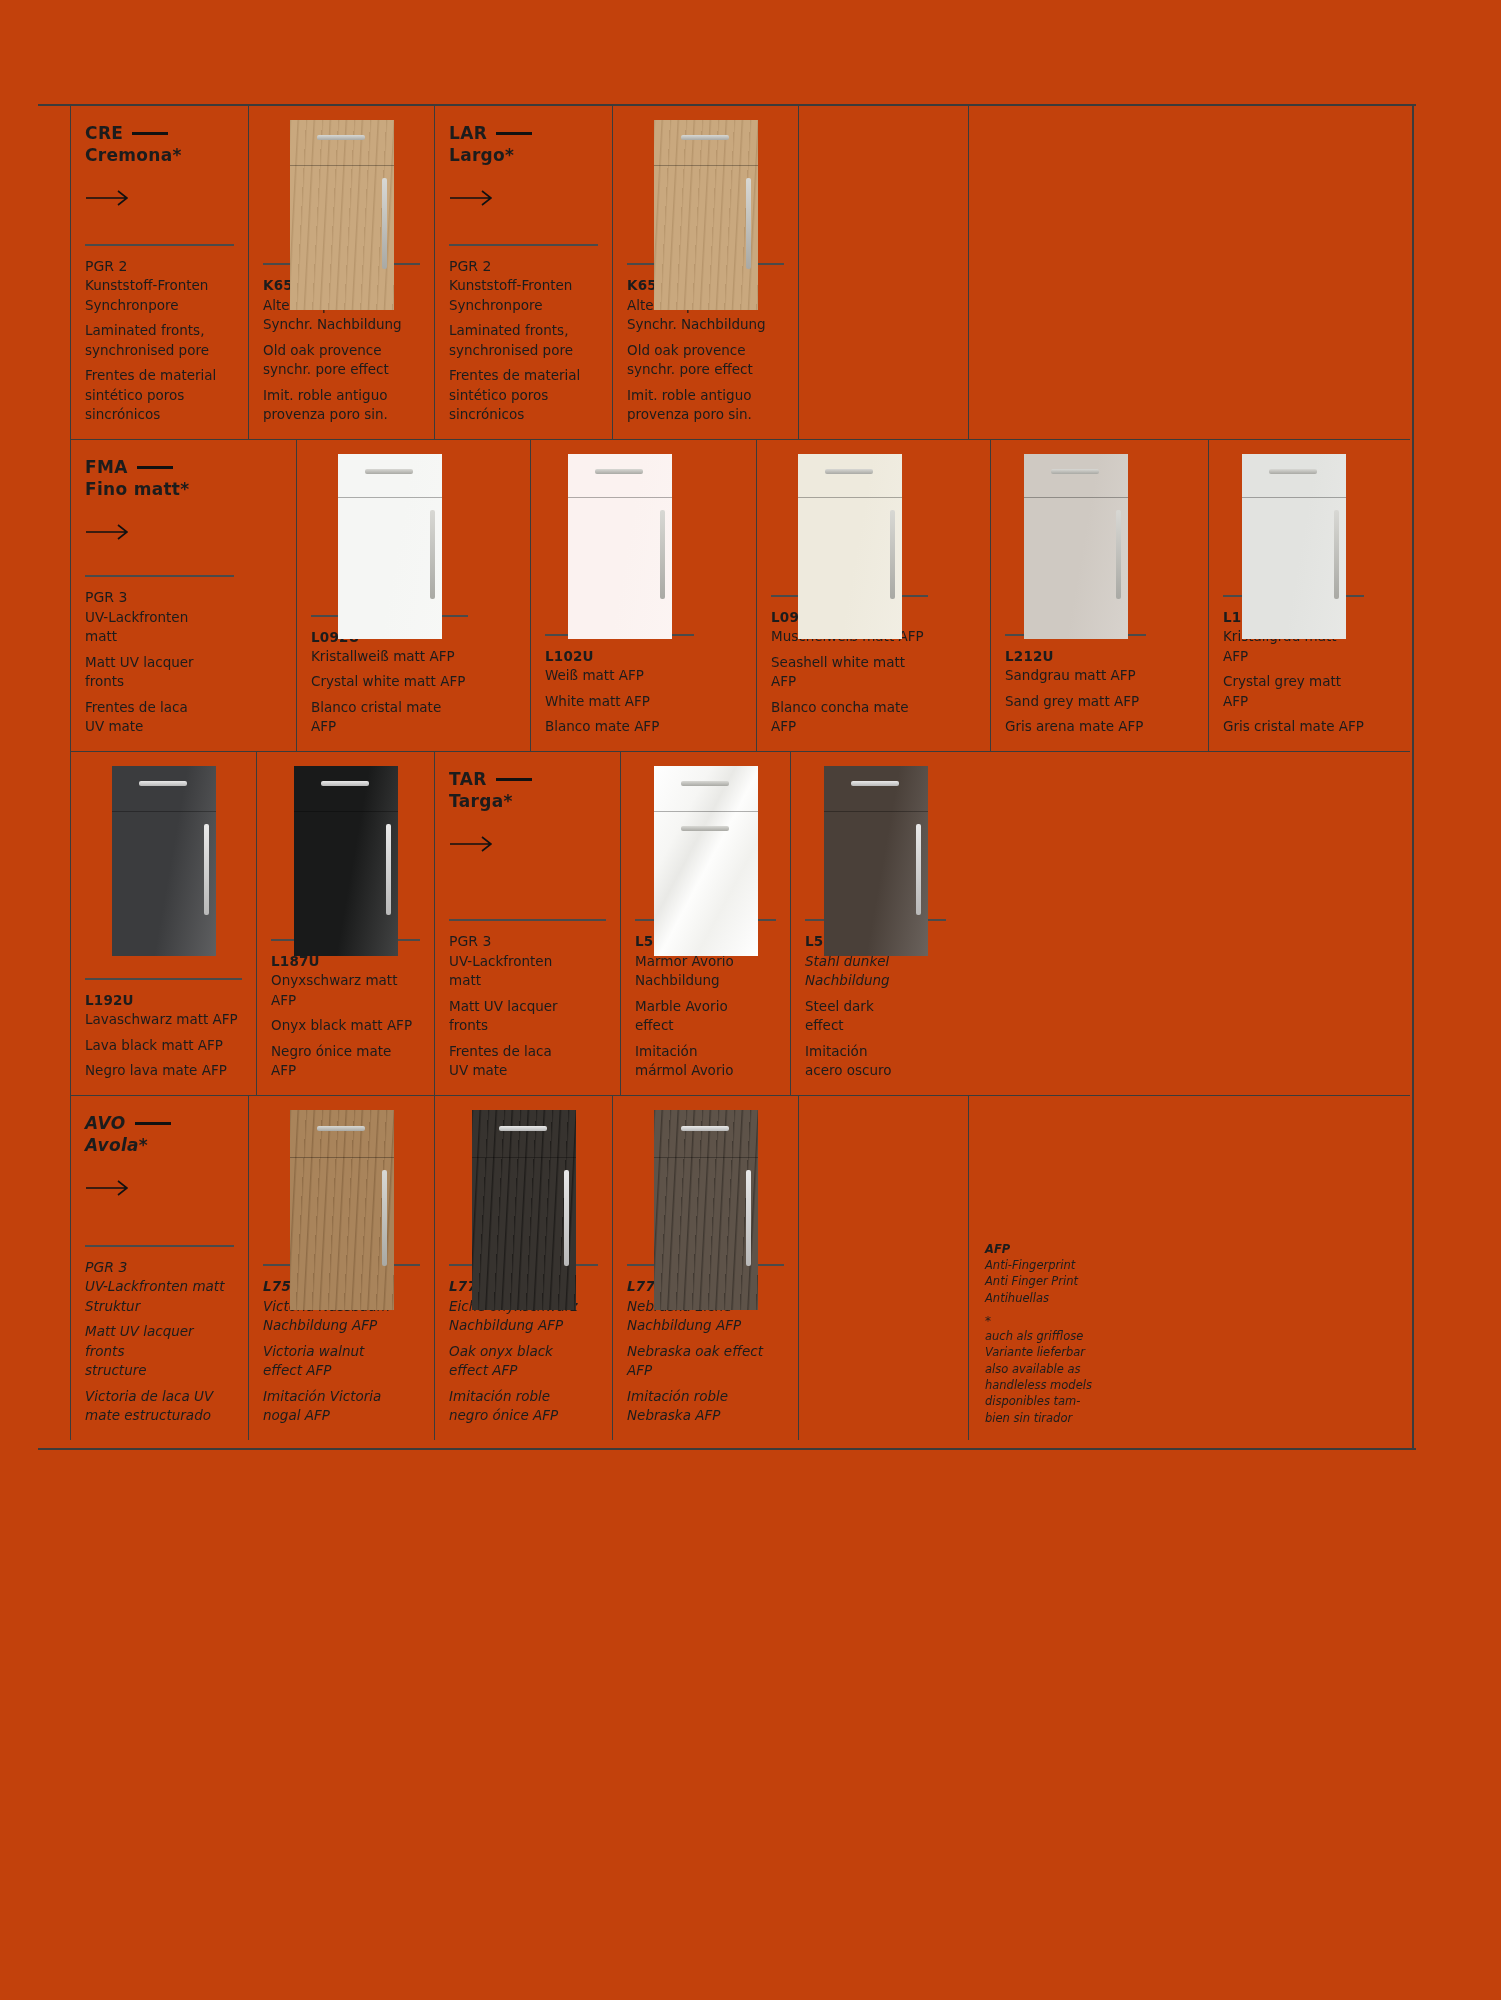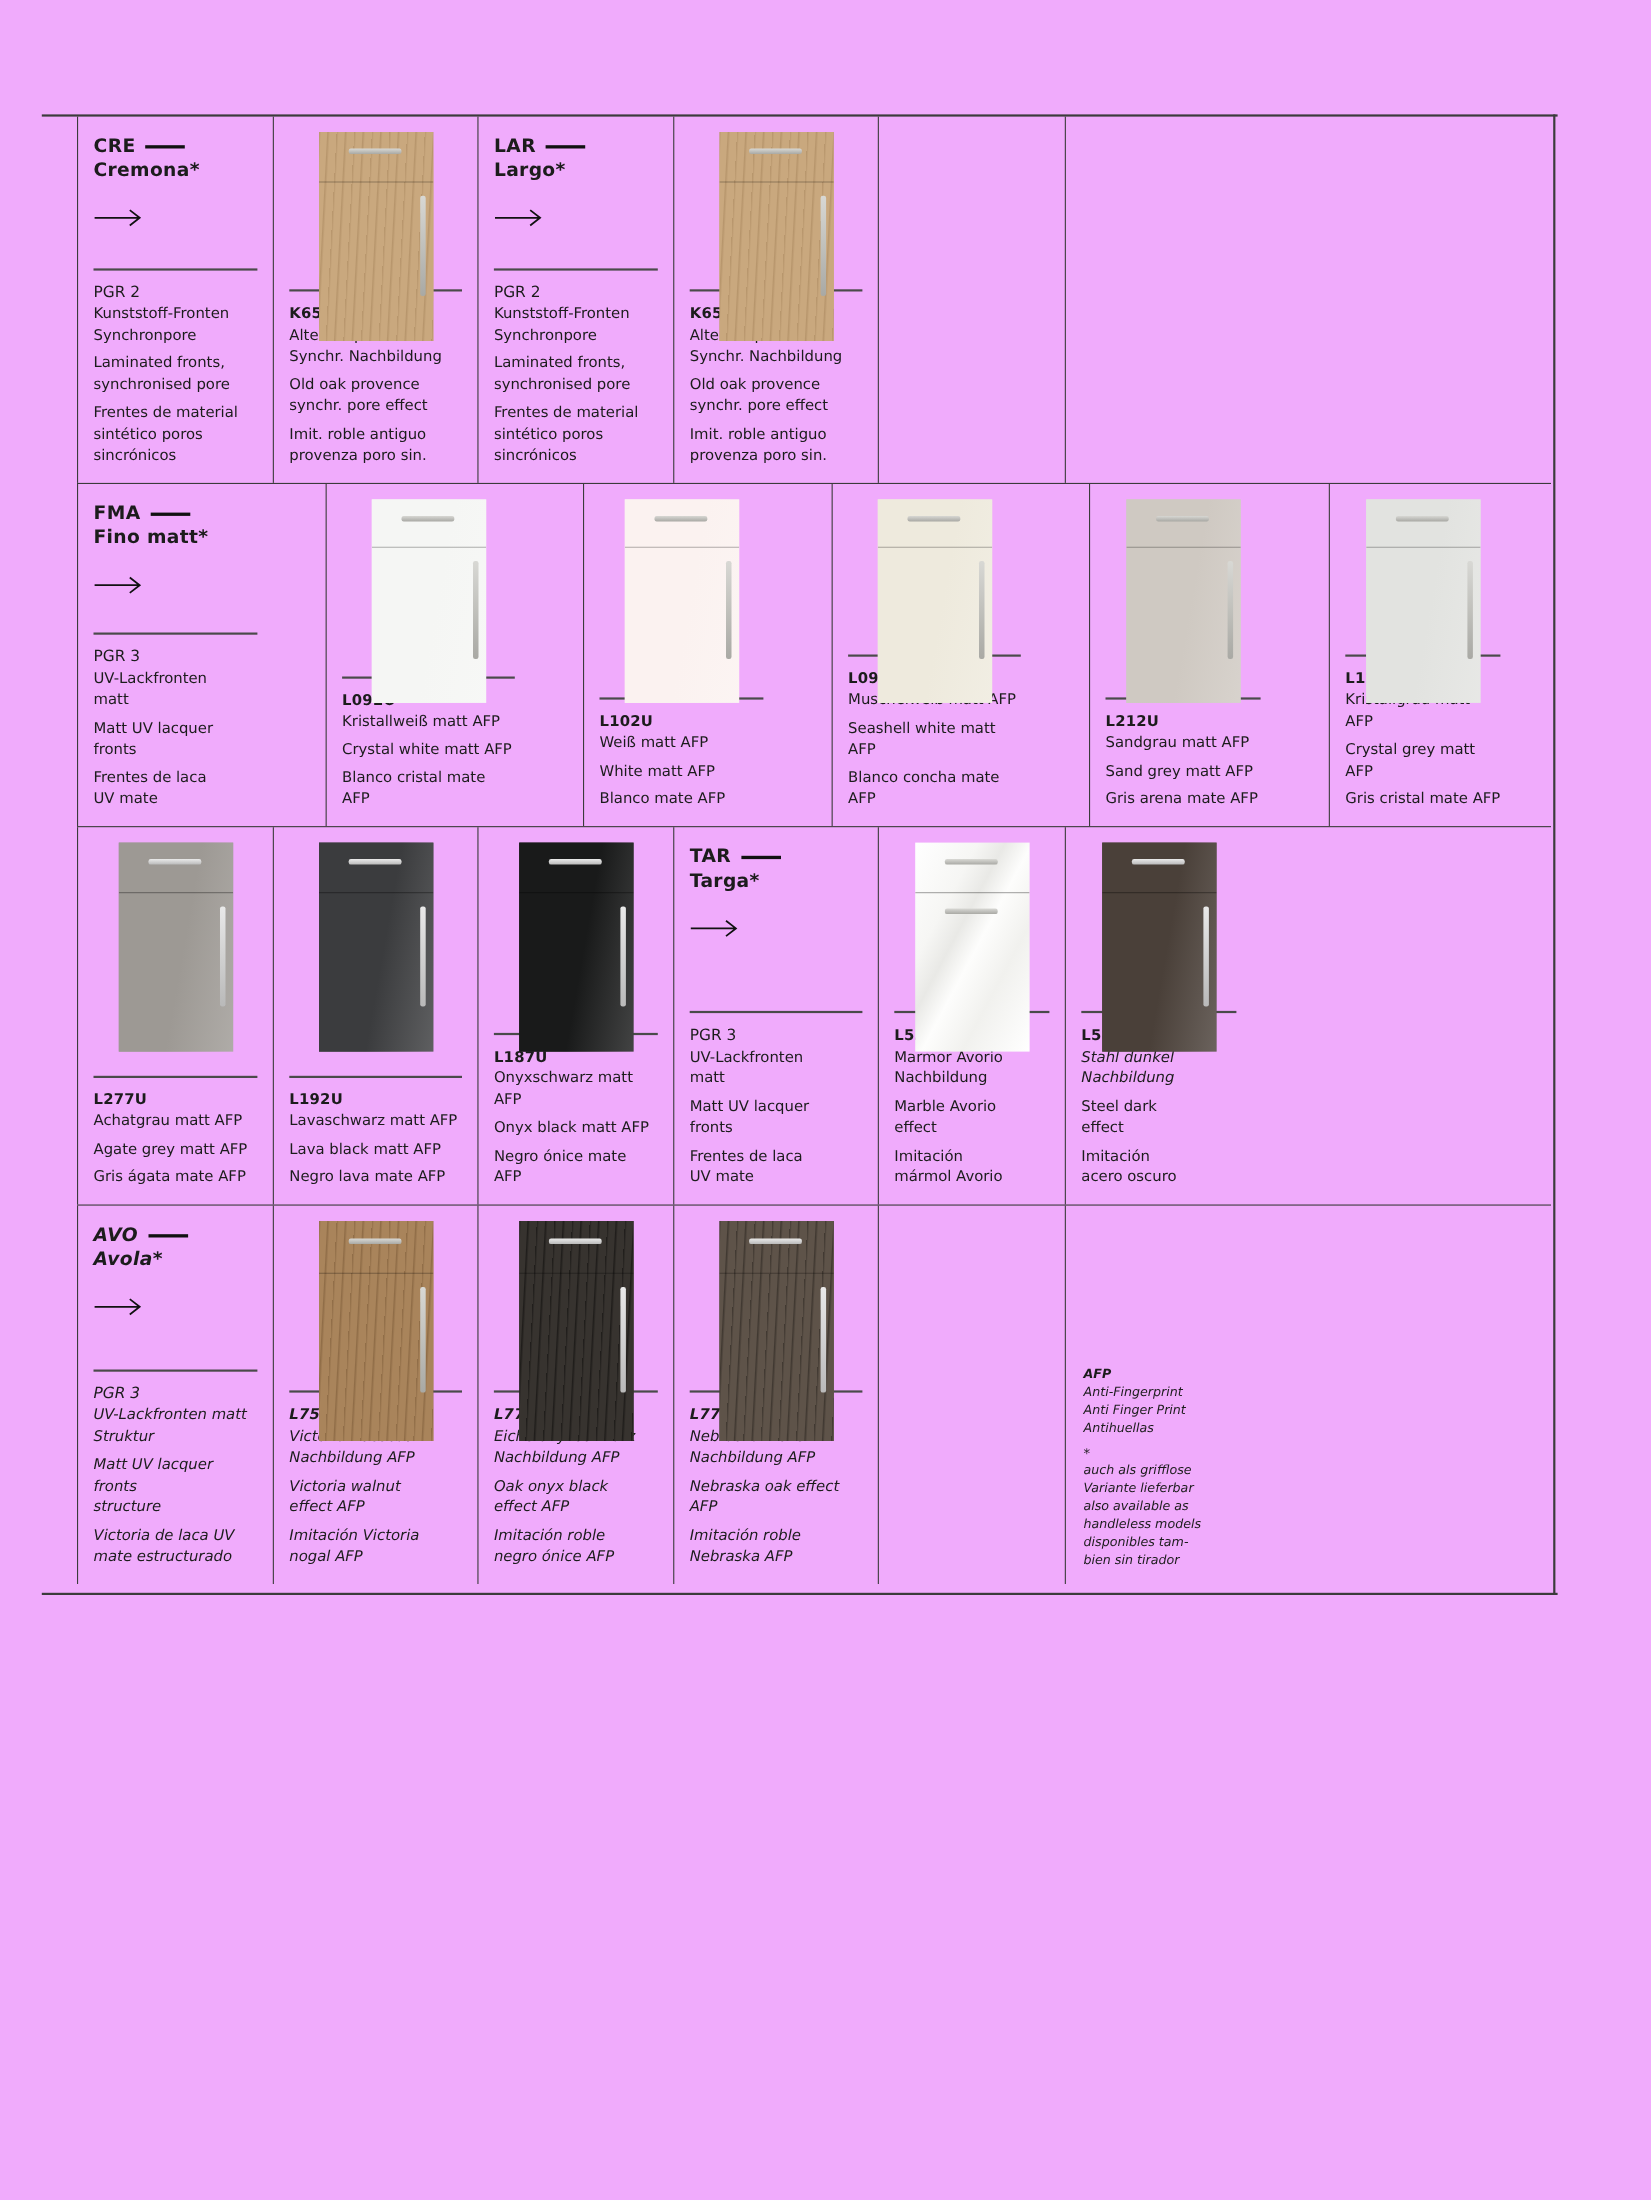--- a/index.html
+++ b/index.html
@@ -7,21 +7,21 @@
     width: 1501px;
     height: 2000px;
     background: #ffffff;
     font-family: "DejaVu Sans", "Liberation Sans", sans-serif;
     color: #1c1c1c;
   }
   .page {
     position: relative;
     width: 1501px;
     height: 2000px;
-    background: #f0abfc;
+    background: #c2410c;
   }
   
   .rule-top {
     position: absolute;
     left: 38px; top: 104px; width: 1378px; height: 2px;
     background: #3b3b3b;
   }
   .rule-bottom {
     position: absolute;
     left: 38px; top: 1448px; width: 1378px; height: 2px;
@@ -344,36 +344,20 @@
           <div class="desc">
             <div class="hr"></div>
             <div class="code">L122U</div>
             <p style="white-space: pre-line;">Kristallgrau matt AFP</p>
             <p style="white-space: pre-line;">Crystal grey matt AFP</p>
             <p style="white-space: pre-line;">Gris cristal mate AFP</p>
           </div>
         </div>
       </div>
       <div class="row" style="height: 344px;">
-        <div class="cell" style="width: 178px;">
-          <div class="img-wrap">
-            <div class="door" style="width: 104px; height: 190px; background: linear-gradient(100deg, rgb(157, 153, 148) 0%, rgb(157, 153, 148) 55%, rgba(255, 255, 255, 0.18) 100%), rgb(157, 153, 148);">
-              <div class="drawer" style="height: 46px;"></div>
-              <div class="handle-h" style="left: 27px; top: 15px; width: 48px; height: 5px; background: linear-gradient(rgb(233, 233, 233), rgb(185, 185, 185));"></div>
-              <div class="handle-v" style="right: 7px; top: 58px; width: 5px; height: 91px; background: linear-gradient(rgb(233, 233, 233), rgb(185, 185, 185));"></div>
-            </div>
-          </div>
-          <div class="desc">
-            <div class="hr"></div>
-            <div class="code">L277U</div>
-            <p style="white-space: pre-line;">Achatgrau matt AFP</p>
-            <p style="white-space: pre-line;">Agate grey matt AFP</p>
-            <p style="white-space: pre-line;">Gris ágata mate AFP</p>
-          </div>
-        </div>
         <div class="cell" style="width: 186px;">
           <div class="img-wrap">
             <div class="door" style="width: 104px; height: 190px; background: linear-gradient(100deg, rgb(59, 60, 62) 0%, rgb(59, 60, 62) 55%, rgba(255, 255, 255, 0.18) 100%), rgb(59, 60, 62);">
               <div class="drawer" style="height: 46px;"></div>
               <div class="handle-h" style="left: 27px; top: 15px; width: 48px; height: 5px; background: linear-gradient(rgb(233, 233, 233), rgb(185, 185, 185));"></div>
               <div class="handle-v" style="right: 7px; top: 58px; width: 5px; height: 91px; background: linear-gradient(rgb(233, 233, 233), rgb(185, 185, 185));"></div>
             </div>
           </div>
           <div class="desc">
             <div class="hr"></div>

